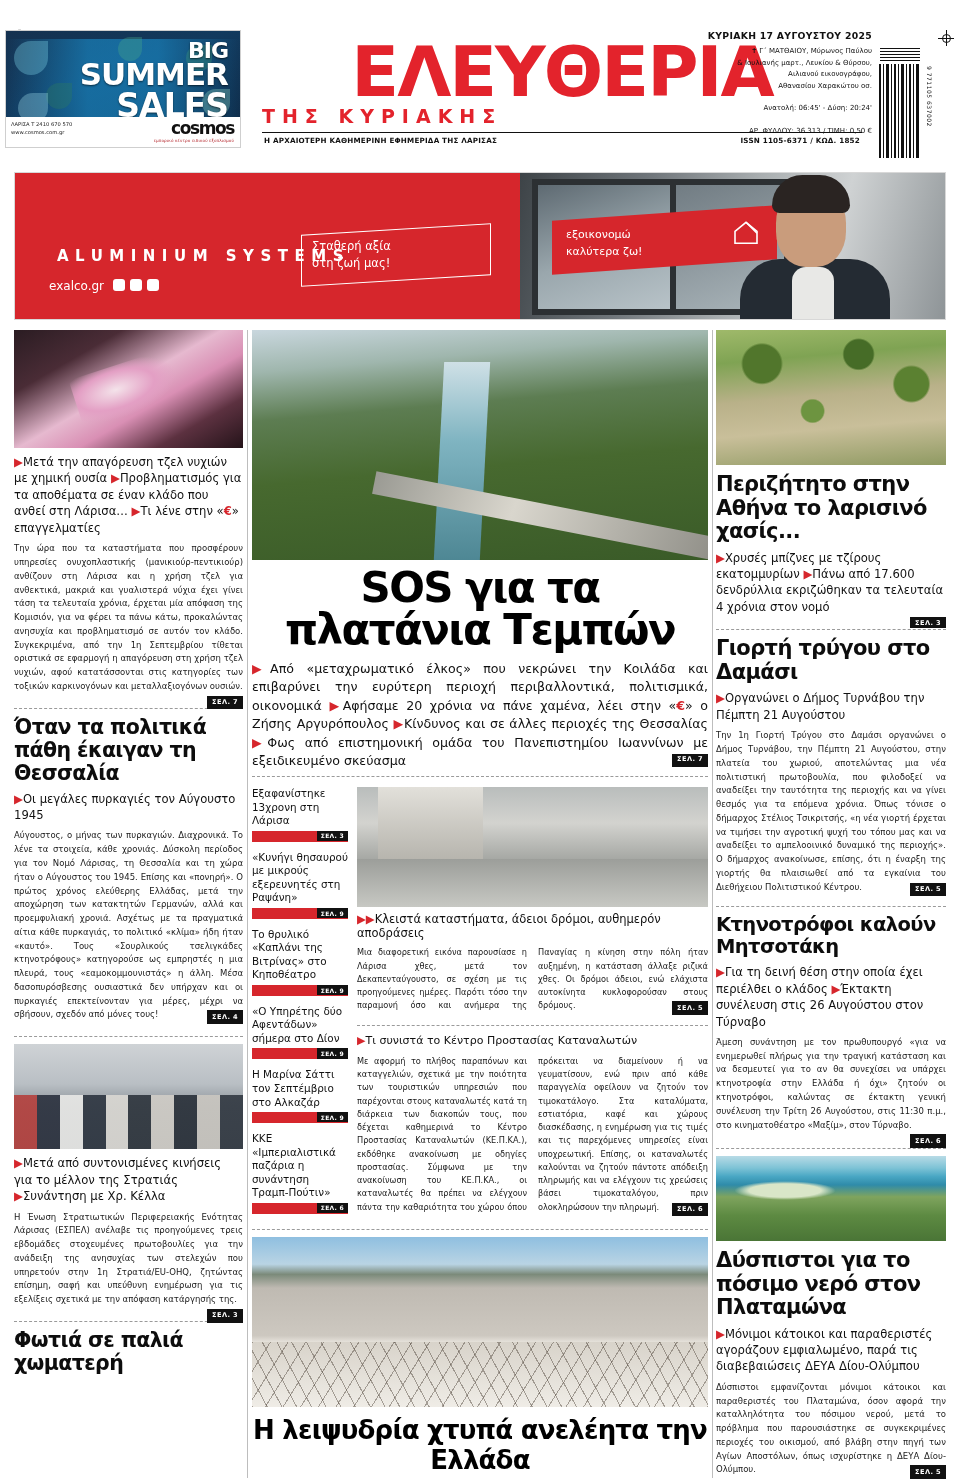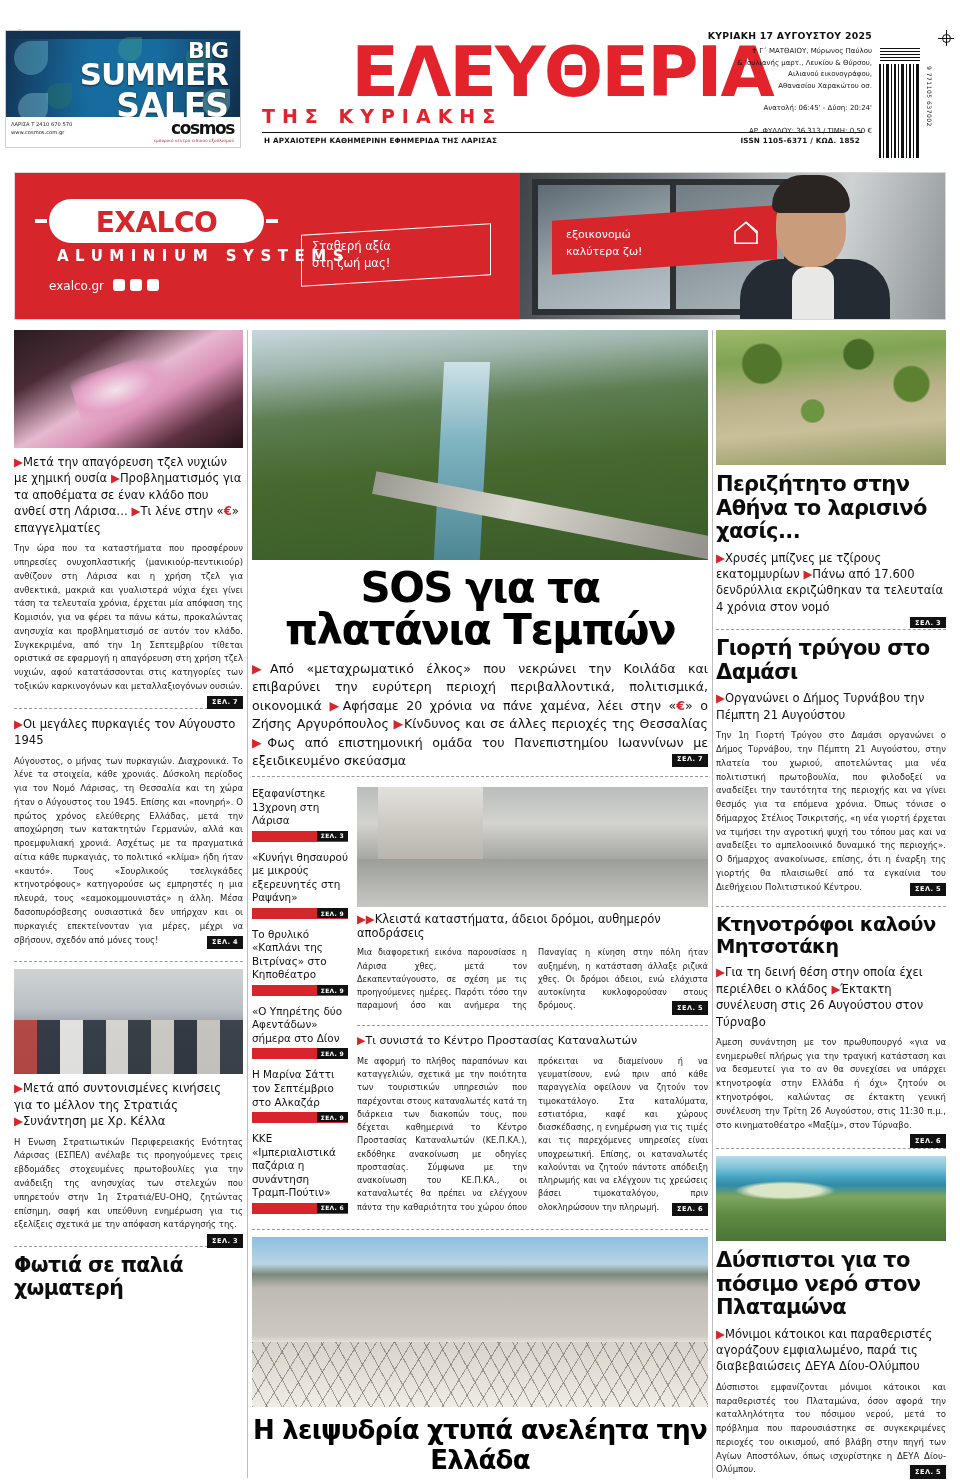--- a/index.html
+++ b/index.html
@@ -265,23 +265,20 @@
         <i style="left:31px;width:2px;"></i>
           <i style="left:35px;width:1px;"></i>
         <i style="left:38px;width:3px;"></i>
       </div>
       <div class="bc-num">9 771105 637002</div>
     </div>
   </div>
 
   <div class="exalco">
     <div class="ex-left">
-      <div class="ex-logo">
-        <span>EXALCO</span>
-      </div>
       <div class="ex-sub">ALUMINIUM SYSTEMS</div>
       <div class="ex-url">exalco.gr</div>
       <div class="ex-soc">
         <i></i>
         <i></i>
         <i></i>
       </div>
       <div class="ex-slogan">
         <span><b style="font-weight:normal">Σταθερή αξία</b><br><b style="font-weight:normal">στη ζωή μας!</b></span>
       </div>
@@ -312,20 +309,21 @@
     <div class="col col-left">
 
       <div class="photo ph-nails" style="height:118px;"></div>
       <div class="bullets"><span style="color:#d6262c;font-weight:bold;">▶</span>Μετά την απαγόρευση τζελ νυχιών με χημική ουσία <span style="color:#d6262c;font-weight:bold;">▶</span>Προβληματισμός για τα αποθέματα σε έναν κλάδο που ανθεί στη Λάρισα… <span style="color:#d6262c;font-weight:bold;">▶</span>Τι λένε στην «<span style="color:#d6262c;font-weight:bold;">€</span>» επαγγελματίες</div>
       <div class="body-txt">
         <span>Την ώρα που τα καταστήματα που προσφέρουν υπηρεσίες ονυχοπλαστικής (μανικιούρ-πεντικιούρ) ανθίζουν στη Λάρισα και η χρήση τζελ για ανθεκτικά, μακριά και γυαλιστερά νύχια έχει γίνει τάση τα τελευταία χρόνια, έρχεται μία απόφαση της Κομισιόν, για να φέρει τα πάνω κάτω, προκαλώντας ανησυχία και προβληματισμό σε αυτόν τον κλάδο. Συγκεκριμένα, από την 1η Σεπτεμβρίου τίθεται οριστικά σε εφαρμογή η απαγόρευση στη χρήση τζελ νυχιών, αφού κατατάσσονται στις κατηγορίες των τοξικών καρκινογόνων και μεταλλαξιογόνων ουσιών.</span>
         <span class="sel">ΣΕΛ. 7</span>
       </div>
 
       <div class="hline" style="margin-top:14px;"></div>
+      <h2 class="head h-l">Όταν τα πολιτικά πάθη έκαιγαν τη Θεσσαλία</h2>
       <div class="bullets"><span style="color:#d6262c;font-weight:bold;">▶</span>Οι μεγάλες πυρκαγιές τον Αύγουστο 1945</div>
       <div class="body-txt">
         <span>Αύγουστος, ο μήνας των πυρκαγιών. Διαχρονικά. Το λένε τα στοιχεία, κάθε χρονιάς. Δύσκολη περίοδος για τον Νομό Λάρισας, τη Θεσσαλία και τη χώρα ήταν ο Αύγουστος του 1945. Επίσης και «πονηρή». Ο πρώτος χρόνος ελεύθερης Ελλάδας, μετά την αποχώρηση των κατακτητών Γερμανών, αλλά και προεμφυλιακή χρονιά. Ασχέτως με τα πραγματικά αίτια κάθε πυρκαγιάς, το πολιτικό «κλίμα» ήδη ήταν «καυτό». Τους «Σουρλικούς τσελιγκάδες κτηνοτρόφους» κατηγορούσε ως εμπρηστές η μια πλευρά, τους «εαμοκομμουνιστάς» η άλλη. Μέσα δασοπυρόσβεσης ουσιαστικά δεν υπήρχαν και οι πυρκαγιές επεκτείνονταν για μέρες, μέχρι να σβήσουν, σχεδόν από μόνες τους!</span>
         <span class="sel">ΣΕΛ. 4</span>
       </div>
 
       <div class="hline" style="margin-top:14px;"></div>
       <div class="photo ph-group" style="height:105px;"></div>
       <div class="bullets"><span style="color:#d6262c;font-weight:bold;">▶</span>Μετά από συντονισμένες κινήσεις για το μέλλον της Στρατιάς <span style="color:#d6262c;font-weight:bold;">▶</span>Συνάντηση με Χρ. Κέλλα</div>
       <div class="body-txt">

